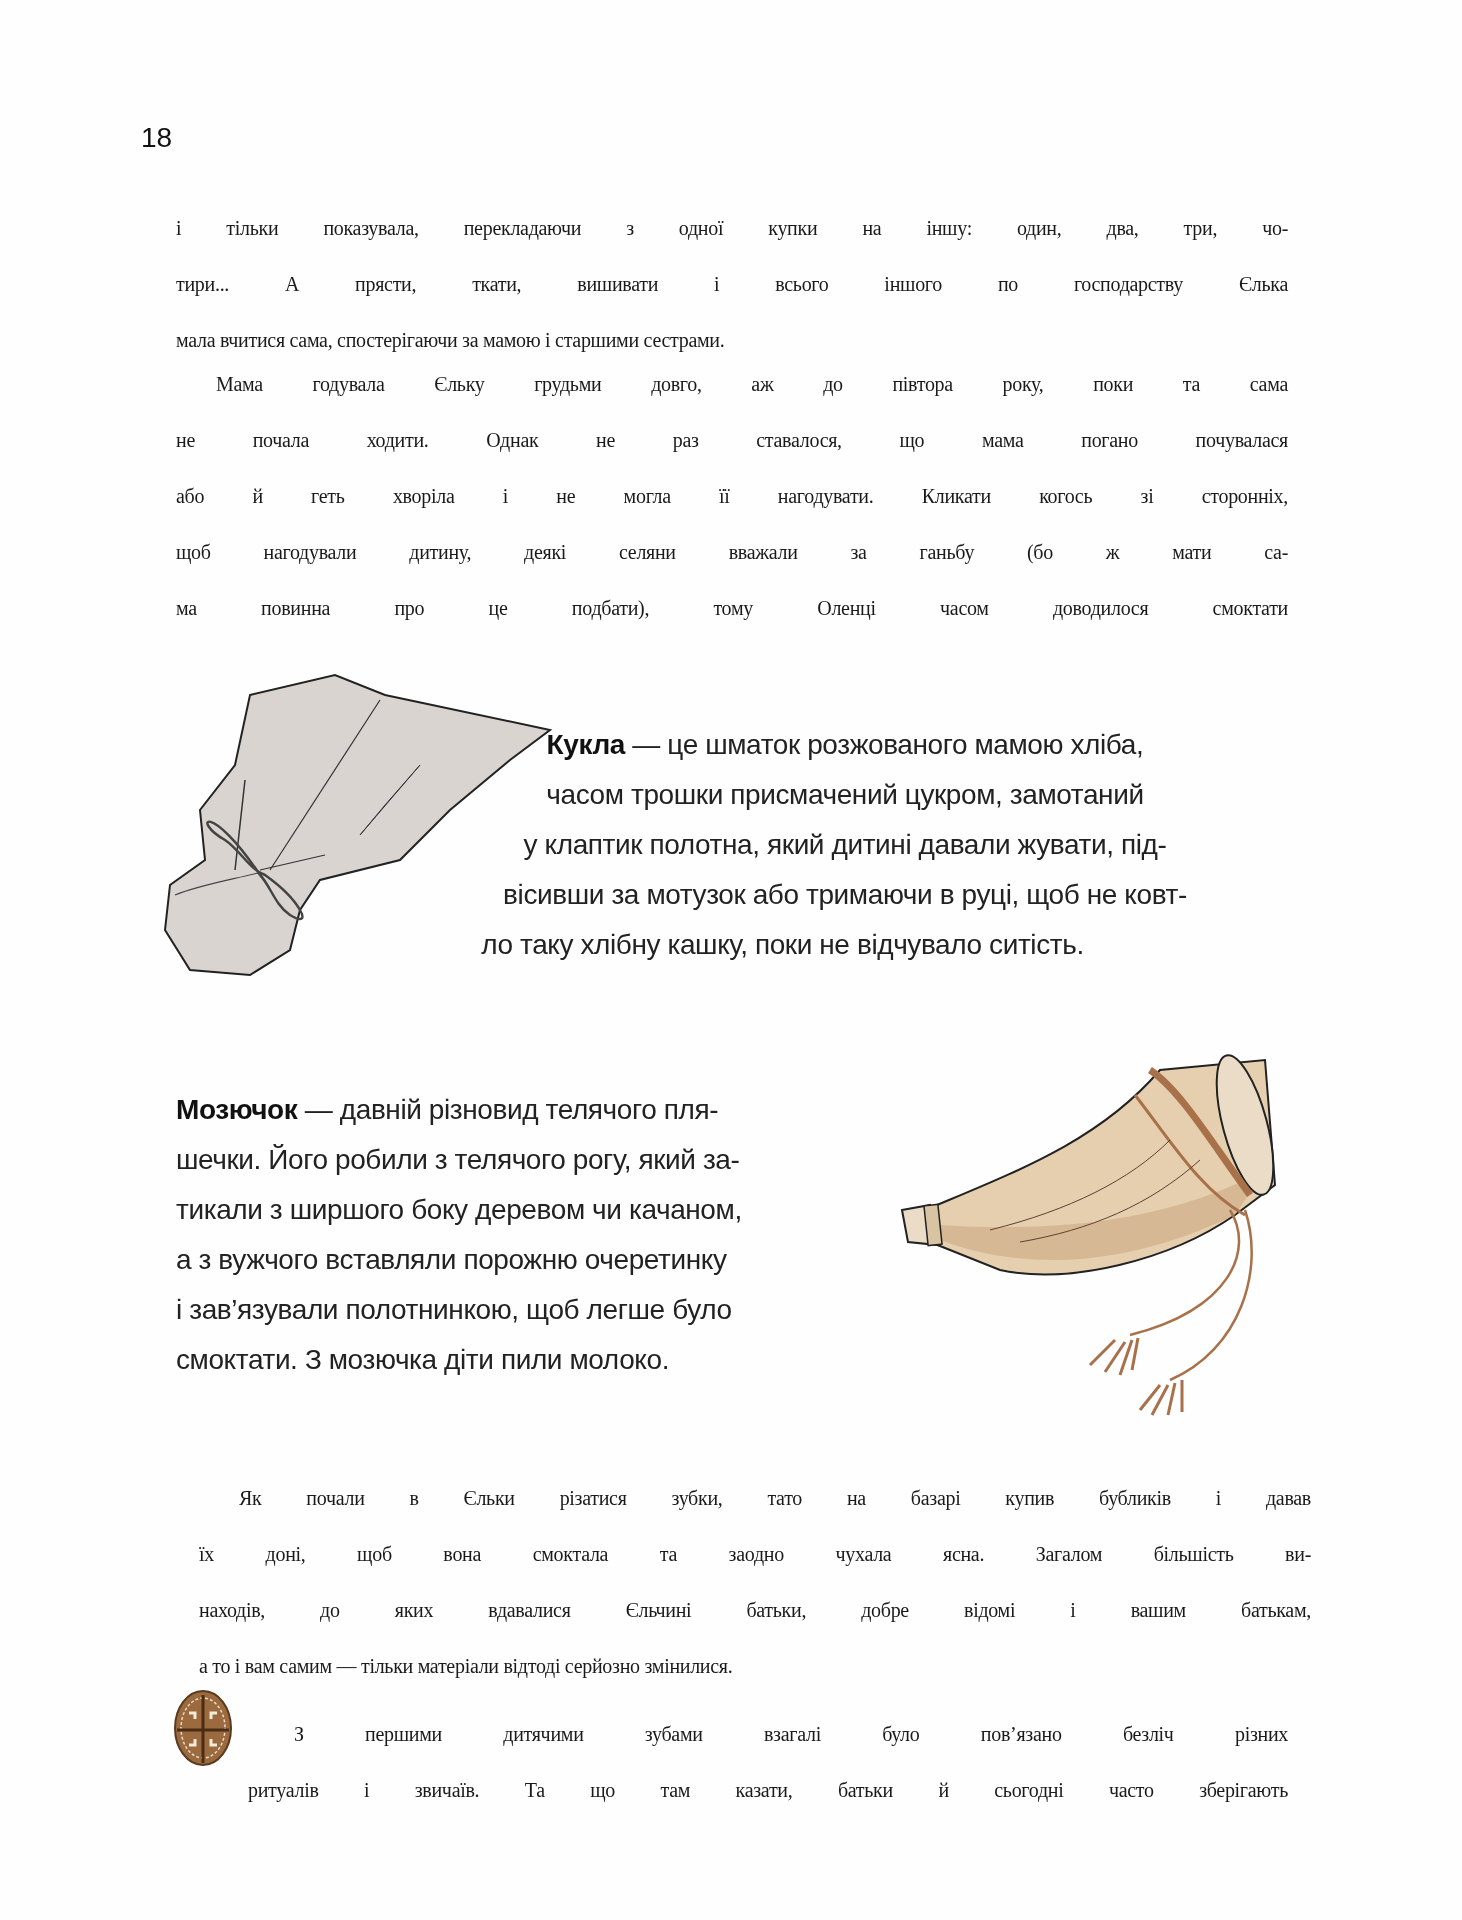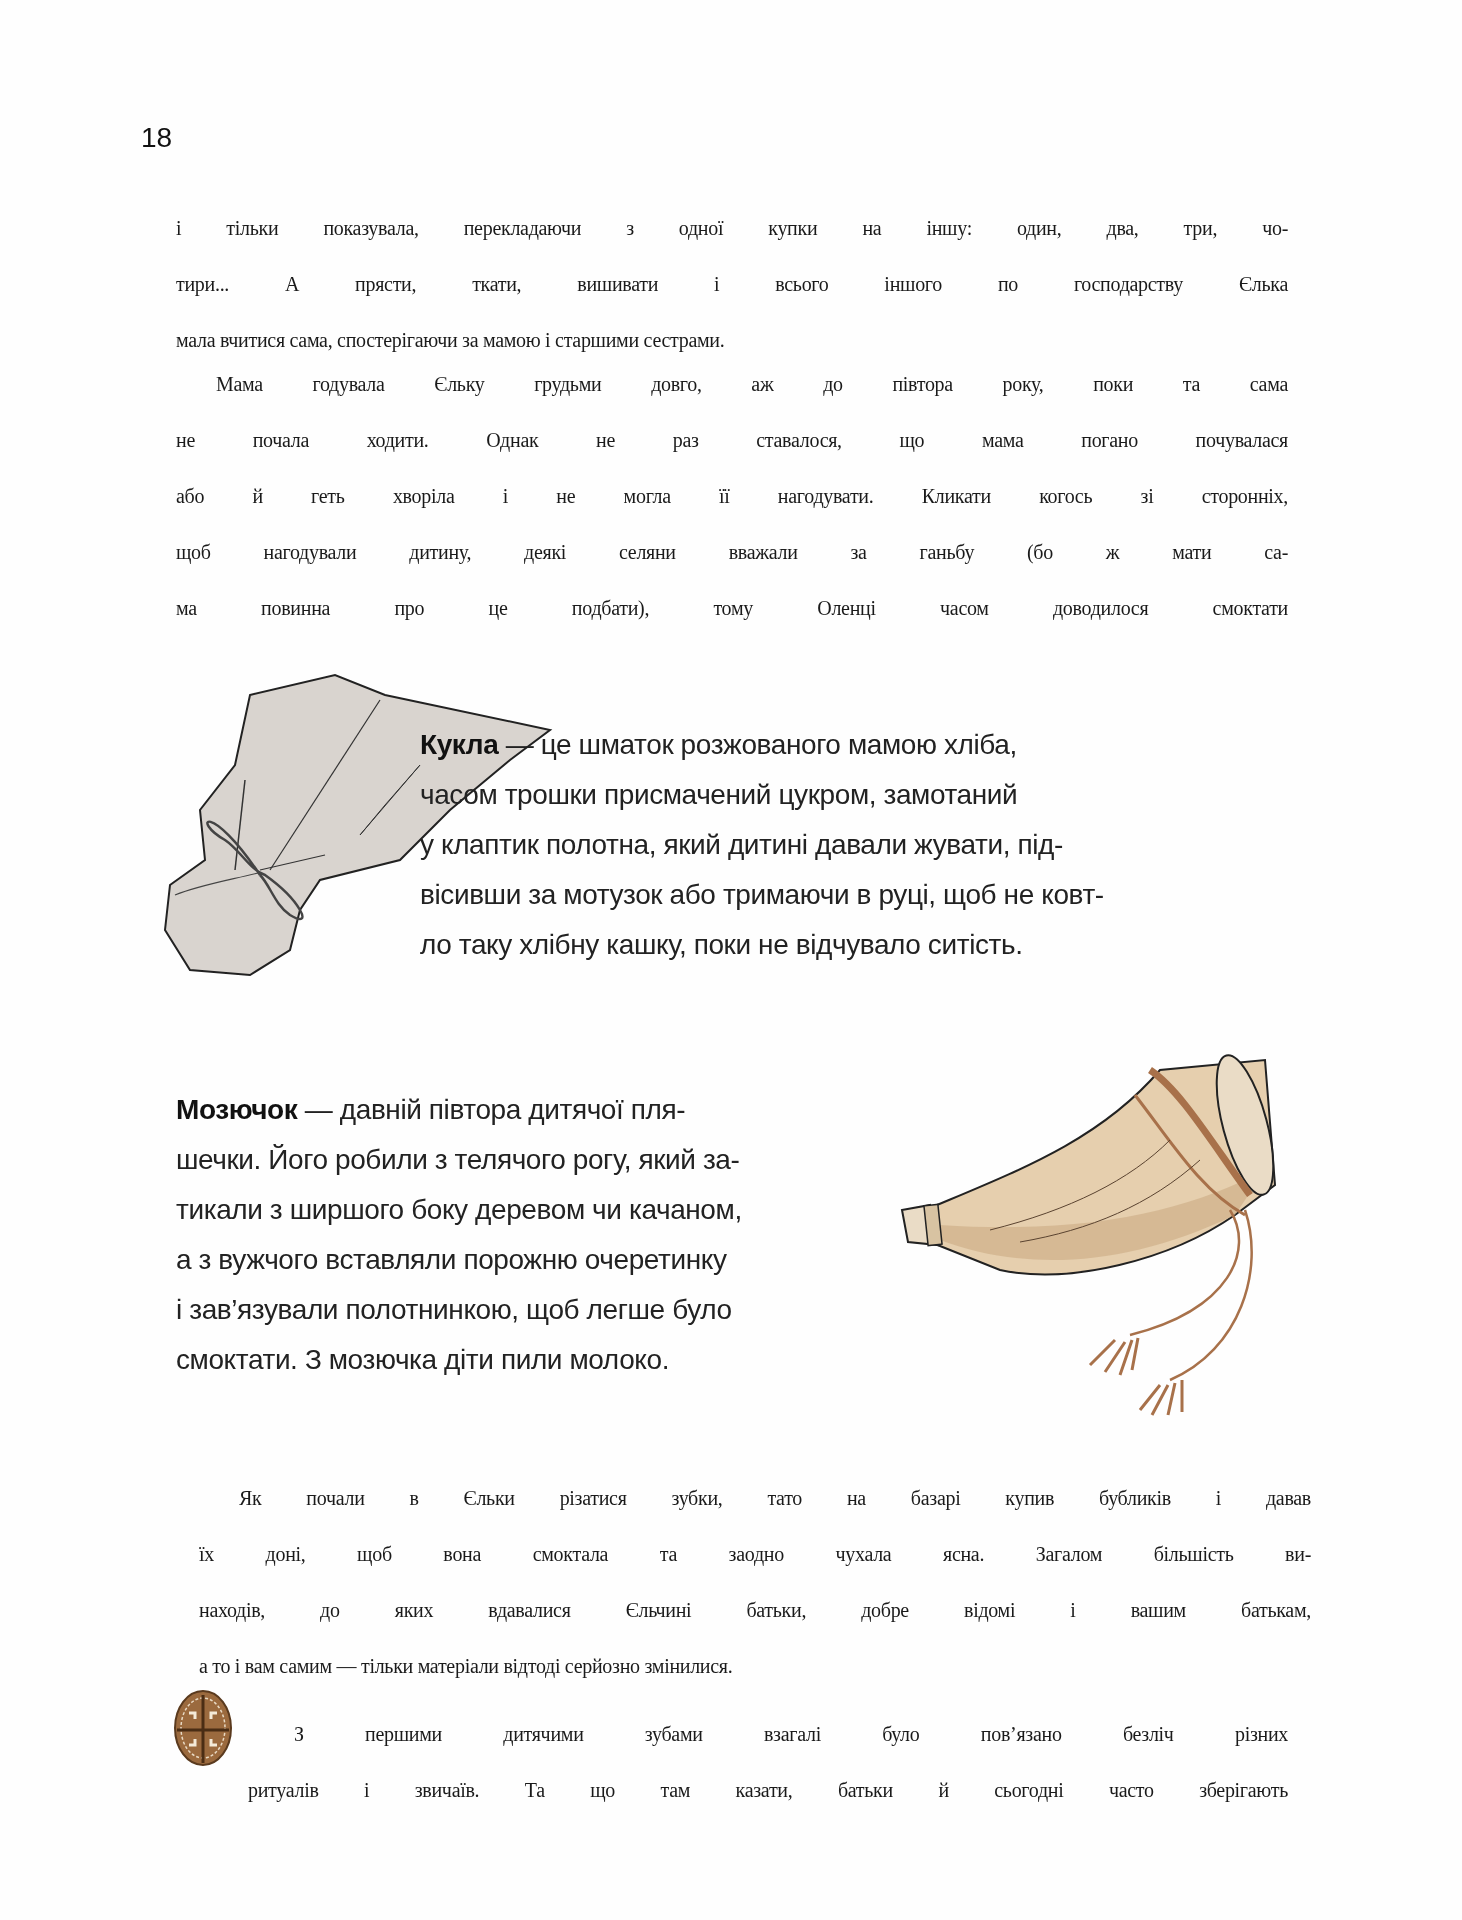--- a/index.html
+++ b/index.html
@@ -5,21 +5,21 @@
   html, body { margin:0; padding:0; }
   body { width:1462px; height:1920px; background:#fefefe; position:relative; overflow:hidden; color:#1a1a1a; }
   .page-num { position:absolute; left:141px; top:122px; font-family:"Liberation Sans", sans-serif; font-weight:normal; font-size:28px; color:#111; }
   .serif-para { position:absolute; left:176px; width:1112px; font-family:"Liberation Serif", serif; font-size:20px; line-height:56px; text-align:justify; letter-spacing:-0.3px; }
   .serif-para .ln { display:block; text-align:justify; text-align-last:justify; white-space:nowrap; }
   .serif-para .ln.last { text-align-last:left; }
   .indent { text-indent:40px; }
   .sans-block { position:absolute; font-family:"Liberation Sans", sans-serif; font-size:28px; line-height:50px; color:#222; letter-spacing:-0.4px; }
   .sans-block .ln { display:block; white-space:nowrap; }
   .sans-block b { font-weight:bold; color:#111; }
-  .kukla-block .ln { text-align:left; }
+  .kukla-block .ln { text-align:center; }
   .illus { position:absolute; }
 </style>
 </head>
 <body>
 
 <div class="page-num">18</div>
 
 <div class="serif-para" style="top:200px;">
   <span class="ln">і тільки показувала, перекладаючи з одної купки на іншу: один, два, три, чо-</span>
   <span class="ln">тири... А прясти, ткати, вишивати і всього іншого по господарству Єлька</span>
@@ -46,21 +46,21 @@
 
 <div class="sans-block kukla-block" style="left:420px;top:720px;width:850px;">
   <span class="ln"><b>Кукла</b><span> — це шматок розжованого мамою хліба,</span></span>
   <span class="ln">часом трошки присмачений цукром, замотаний</span>
   <span class="ln">у клаптик полотна, який дитині давали жувати, під-</span>
   <span class="ln">вісивши за мотузок або тримаючи в руці, щоб не ковт-</span>
   <span class="ln" style="padding-right:125px;">ло таку хлібну кашку, поки не відчувало ситість.</span>
 </div>
 
 <div class="sans-block" style="left:176px;top:1085px;width:640px;">
-  <span class="ln"><b>Мозючок</b><span> — давній півтора дитячої пля-</span></span>
+  <span class="ln"><b>Мозючок</b><span> — давній різновид телячого пля-</span></span>
   <span class="ln">шечки. Його робили з телячого рогу, який за-</span>
   <span class="ln">тикали з ширшого боку деревом чи качаном,</span>
   <span class="ln">а з вужчого вставляли порожню очеретинку</span>
   <span class="ln">і зав’язували полотнинкою, щоб легше було</span>
   <span class="ln">смоктати. З мозючка діти пили молоко.</span>
 </div>
 
 <svg class="illus" style="left:870px;top:1020px;" width="460" height="400" viewBox="0 0 460 400">
   <path d="M60,188 C150,150 230,120 290,50 L395,40 L405,165 L365,195 C300,240 200,265 130,250 L60,222 Z" fill="#e6cfae" stroke="#222" stroke-width="2"></path>
   <path d="M70,220 C150,250 250,250 365,195 L395,150 C320,190 220,215 70,205 Z" fill="#c9a77f" opacity="0.55"></path>

